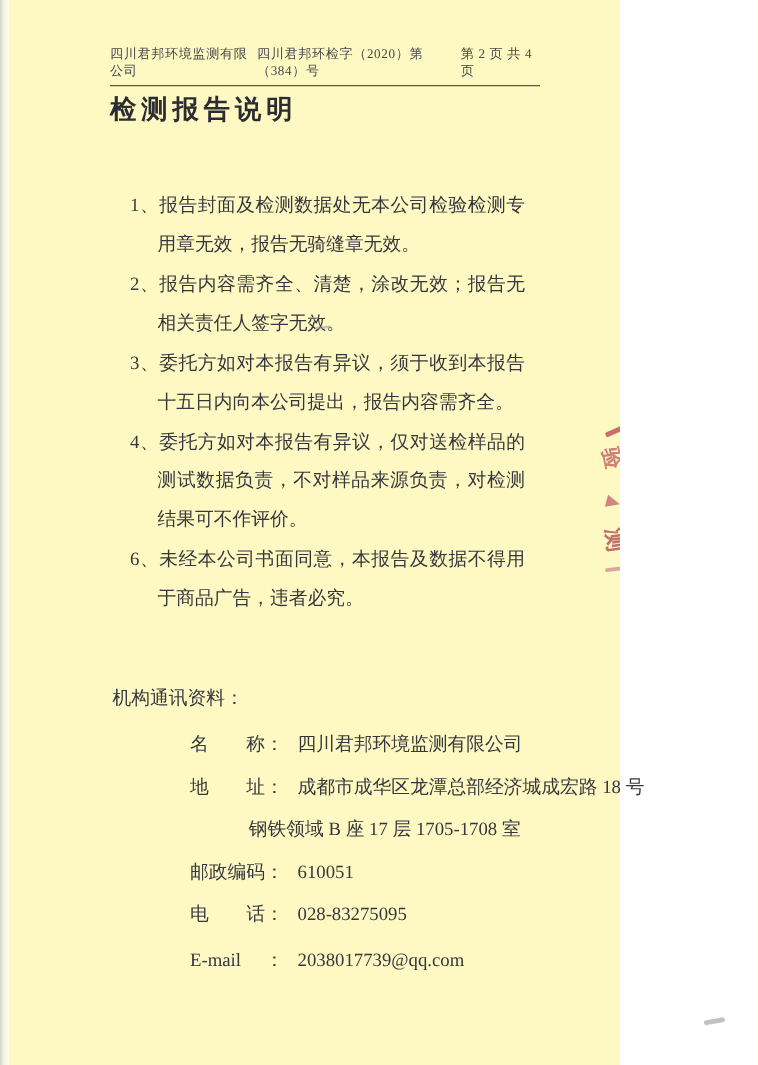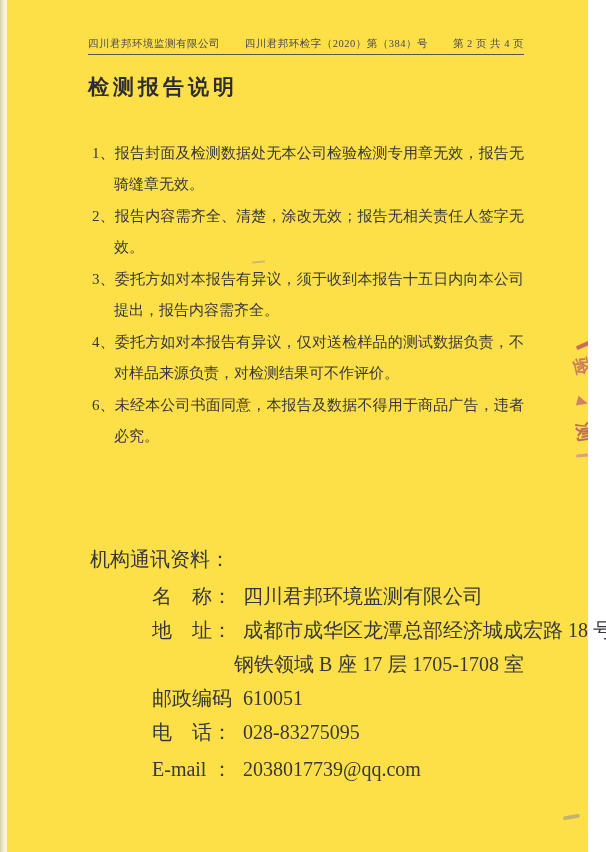--- a/index.html
+++ b/index.html
@@ -5,22 +5,22 @@
   html, body { margin: 0; padding: 0; }
   body {
     width: 606px; height: 852px;
     background: #ffffff;
     font-family: "Liberation Serif", "DejaVu Serif", serif;
     color: #3a3b40;
     overflow: hidden;
   }
   .page {
     position: relative;
-    width: 588px; height: 852px;
-    background: #fde047;
+    width: 496px; height: 852px;
+    background: #fef9c3;
   }
   
   .scan-edge {
     position: absolute; left: 0; top: 0; bottom: 0; width: 7px;
     background: linear-gradient(to right, #c9c9c9 0px, #eeeeee 3px, #ffffff 7px);
     opacity: .8;
   }
   
   .doc-header {
     position: absolute; left: 88px; right: 64px; top: 37px;
@@ -33,43 +33,43 @@
   
   .title {
     position: absolute; left: 88px; right: 64px; top: 73px;
     margin: 0; text-align: left;
     font-size: 21px; font-weight: bold; color: #2c2d33;
     letter-spacing: 4px;
   }
   
   .notes {
     position: absolute; left: 92px; right: 64px; top: 138px;
-    margin: 0; padding: 0; list-style: none;
+    margin: 12px; padding: 0; list-style: none;
     font-size: 15px; line-height: 31px; color: #36373d;
   }
   .notes li {
     padding-left: 22px; text-indent: -22px;
     text-align: justify;
     margin-bottom: 1px;
   }
   
   .contact {
     position: absolute; left: 90px; right: 64px; top: 544px;
-    font-size: 20px; color: #36373d;
+    font-size: 15px; color: #36373d;
   }
   .contact-heading { line-height: 31px; }
   .contact-rows { margin-left: 27px; margin-top: 4px; }
   .contact-row { line-height: 34px; white-space: nowrap; margin-left: 35px; }
   .contact-row .lbl {
     display: inline-block; width: 60px;
     text-align: justify; text-align-last: justify;
     vertical-align: top;
   }
   .contact-row .val { margin-left: 11px; }
-  .contact-row.cont { margin-left: 71px; text-align: right; }
+  .contact-row.cont { margin-left: 71px; }
   .contact-row.email { margin-top: 3px; }
   
   .stamp {
     position: absolute; right: 0; top: 333px; width: 22px; height: 135px;
     overflow: hidden; pointer-events: none;
   }
   .stamp .frag { position: absolute; display: block; }
   .stamp .f1 { left: 10px; top: 10px; width: 16px; height: 4px;
     background: #c2575a; transform: rotate(-24deg); border-radius: 1px; opacity: .85; }
   .stamp .f2 { left: 7px; top: 22px; font-size: 17px; font-weight: bold;

